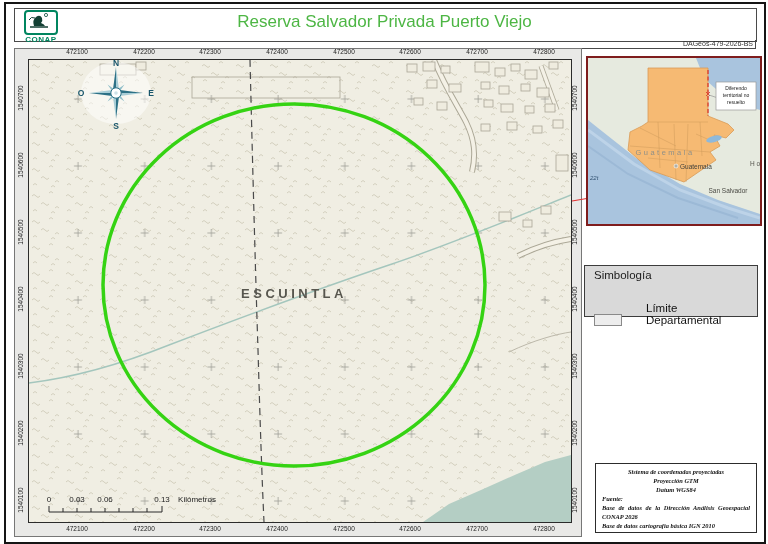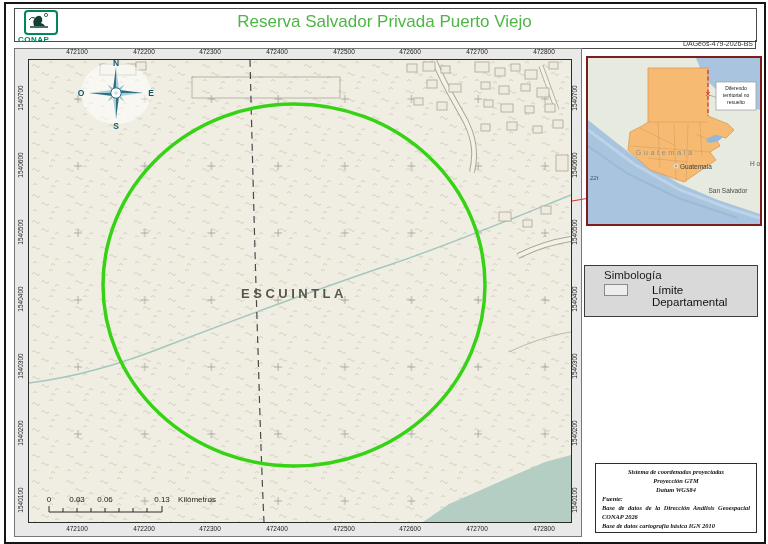--- a/index.html
+++ b/index.html
@@ -1,33 +1,33 @@
 <!DOCTYPE html>
 <html><head>
 <meta charset="utf-8">
 <style>
   html,body{margin:0;padding:0;background:#fff;}
   body{width:768px;height:544px;position:relative;font-family:"Liberation Sans",sans-serif;overflow:hidden;}
   .abs{position:absolute;}
   .page-border{left:4px;top:2px;width:758px;height:538px;border:2px solid #151515;}
   .header-box{left:14px;top:8px;width:741px;height:32px;border:1px solid #4a4a4a;background:#fff;}
-  .logo-wrap{left:18px;top:10px;width:46px;height:30px;text-align:left;}
+  .logo-wrap{left:18px;top:10px;width:46px;height:30px;text-align:center;}
   .logo-box{margin:0 auto;width:30px;height:21px;border:2px solid #00855f;border-radius:4px;background:#fff;position:relative;}
   .logo-text{font-size:8px;font-weight:bold;color:#00855f;letter-spacing:.5px;margin-top:0px;}
   .page-title{left:14px;top:12px;width:741px;text-align:center;font-size:17px;color:#4db644;}
   .docid-strip{left:14px;top:40px;width:741px;height:8px;border-bottom:1px solid #4a4a4a;border-right:1px solid #4a4a4a;}
   .docid{position:absolute;right:2px;top:0px;font-size:7px;color:#333;}
   .map-band{left:14px;top:48px;width:566px;height:487px;background:#e9e9e7;border:1px solid #777;}
   .map-inner{left:28px;top:59px;width:542px;height:462px;border:1.5px solid #2b2b2b;background:#f0eee3;}
   .xlab{position:absolute;width:44px;height:8px;line-height:8px;text-align:center;font-size:6.5px;color:#222;}
   .ylab{position:absolute;width:44px;height:8px;line-height:8px;text-align:center;font-size:6.5px;color:#222;transform:rotate(-90deg);}
   .inset-box{left:586px;top:56px;width:172px;height:166px;border:2px solid #7f1d1d;background:#e6eadf;}
-  .legend-box{left:584px;top:265px;width:174px;height:52px;background:#d9d9d9;border:1.5px solid #3c3c3c;box-sizing:border-box;padding:3px 19px;}
+  .legend-box{left:584px;top:265px;width:174px;height:52px;background:#d9d9d9;border:1.5px solid #3c3c3c;box-sizing:border-box;padding:3px 9px;}
   .legend-title{font-size:11.5px;color:#1c1c1c;margin-bottom:2px;}
-  .legend-row{display:flex;align-items:flex-start;gap:24px;margin-top:3px;}
+  .legend-row{display:flex;align-items:flex-end;gap:24px;margin-top:21px;}
   .sw{width:30px;height:12px;box-sizing:border-box;}
   .sw-dept{background:#ededed;border:1px solid #8a8a8a;}
   .sw-prot{background:#f2f2f2;border:2.5px solid #35d313;}
   .legend-label{font-size:11.5px;color:#111;}
   .source-box{left:595px;top:463px;width:162px;height:70px;border:1.2px solid #2c2c2c;background:#fff;box-sizing:border-box;padding:4px 6px;font-family:"Liberation Serif",serif;font-style:italic;font-weight:bold;font-size:6.4px;color:#111;line-height:1.4;}
   .src-c{text-align:center;}
   .src-j{text-align:justify;text-align-last:justify;}
   svg text{font-family:"Liberation Sans",sans-serif;}
 </style>
 </head>

